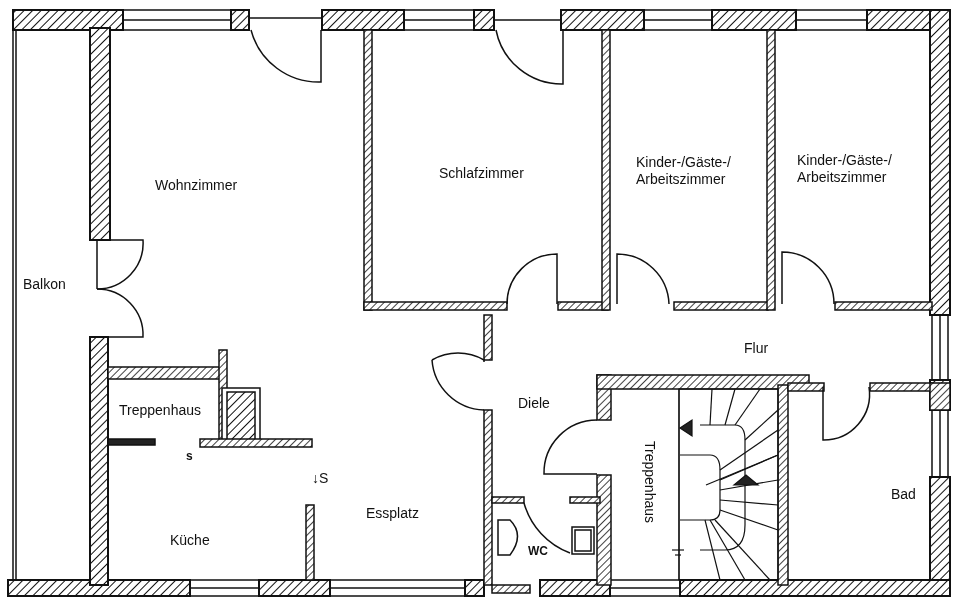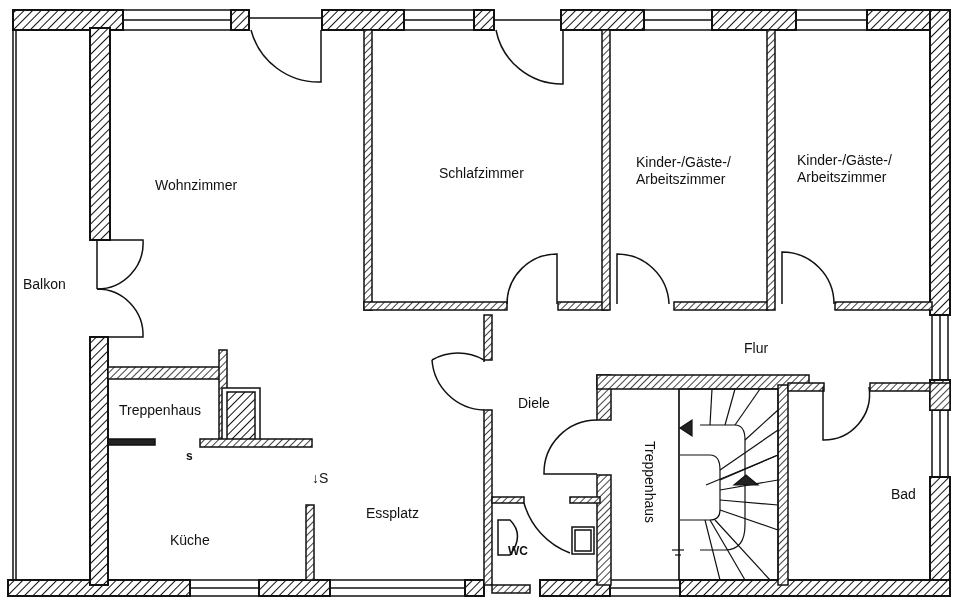--- a/index.html
+++ b/index.html
@@ -161,15 +161,15 @@
 Arbeitszimmer</div>
 <div class="lbl" style="left:797px;top:152px;">Kinder-/Gäste-/
 Arbeitszimmer</div>
 <div class="lbl" style="left:744px;top:340px;">Flur</div>
 <div class="lbl" style="left:518px;top:395px;">Diele</div>
 <div class="lbl" style="left:119px;top:402px;">Treppenhaus</div>
 <div class="lbl" style="left:170px;top:532px;">Küche</div>
 <div class="lbl" style="left:366px;top:477px;margin-top:28px;">Essplatz</div>
 <div class="lbl vert" style="left:658px;top:441px;">Treppenhaus</div>
 <div class="lbl" style="left:843px;top:486px;margin-left:48px;">Bad</div>
-<div class="lbl small" style="left:508px;top:543px;">WC</div>
+<div class="lbl small" style="left:528px;top:543px;">WC</div>
 <div class="lbl small" style="left:186px;top:448px;">s</div>
 <div class="lbl" style="left:312px;top:470px;">↓S</div>
 
 </body></html>

